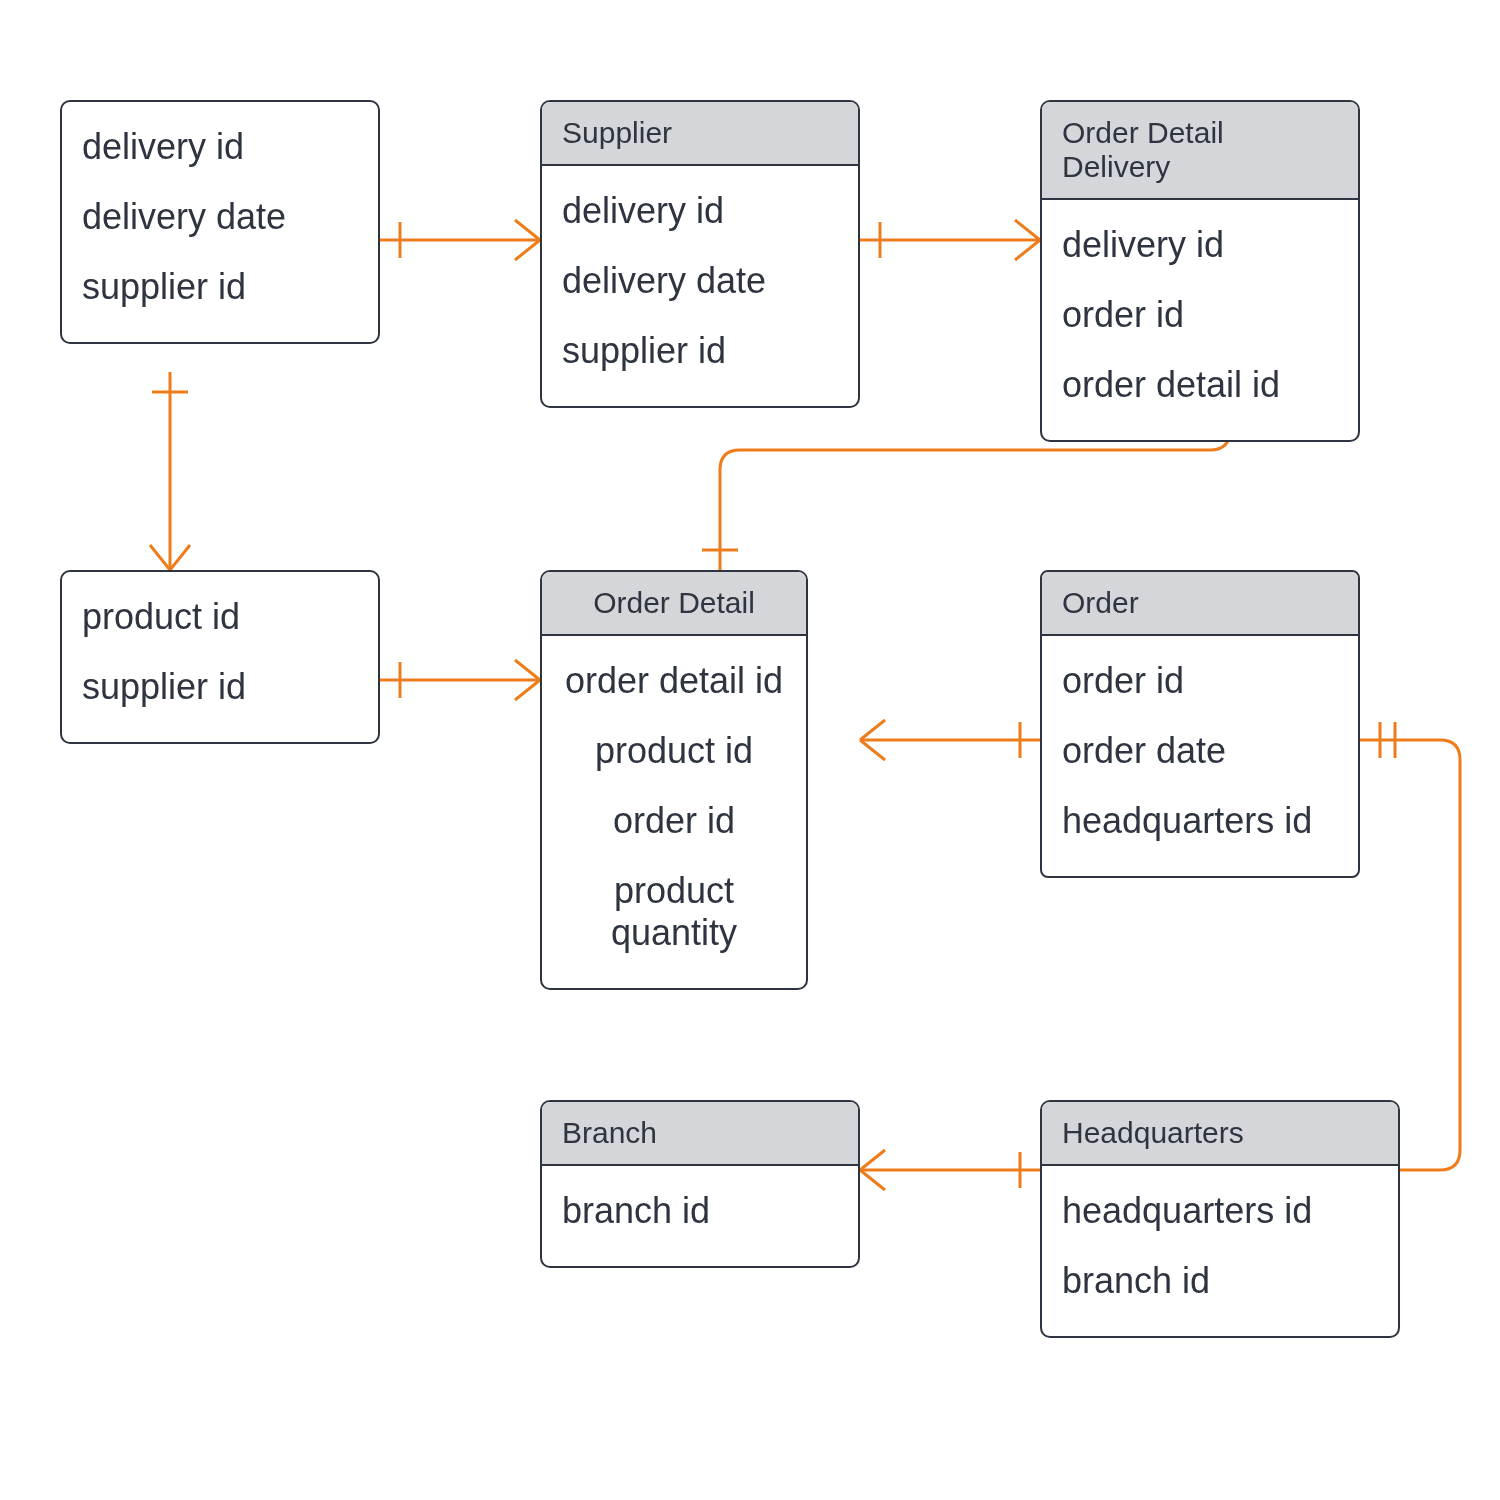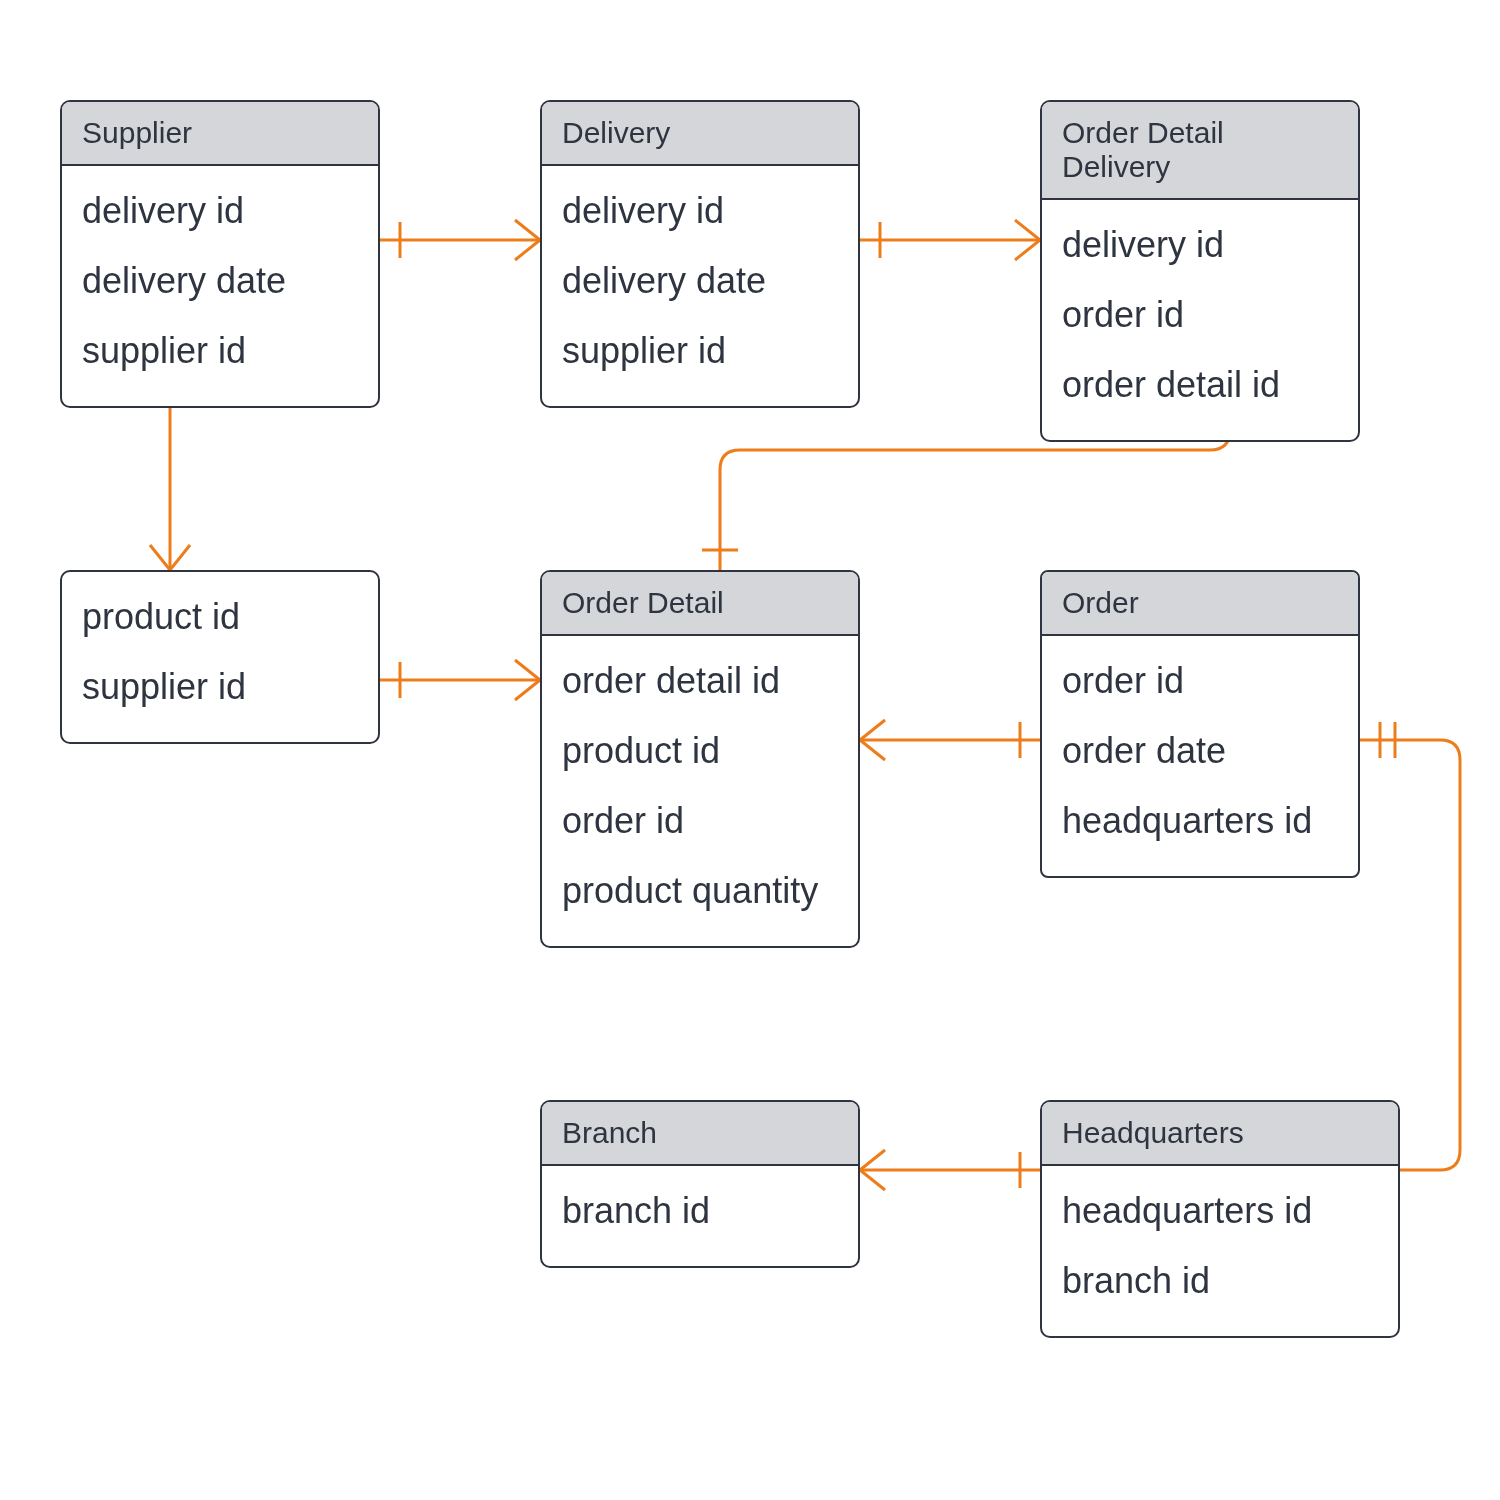--- a/index.html
+++ b/index.html
@@ -102,30 +102,29 @@
       <line x1="860" y1="1170" x2="1040" y2="1170"></line>
 
       <line x1="860" y1="1170" x2="885" y2="1150"></line>
       <line x1="860" y1="1170" x2="885" y2="1190"></line>
 
       <line x1="1020" y1="1152" x2="1020" y2="1188"></line>
     </g>
   </svg>
 
   <div class="entity" style="left:60px; top:100px; width:320px;">
-    <div class="title">Supplier</div>
     <div class="attrs">
       <div class="attr">delivery id</div>
       <div class="attr">delivery date</div>
       <div class="attr">supplier id</div>
     </div>
   </div>
 
   <div class="entity" style="left:540px; top:100px; width:320px;">
-    <div class="title">Delivery</div>
+    <div class="title">Supplier</div>
     <div class="attrs">
       <div class="attr">delivery id</div>
       <div class="attr">delivery date</div>
       <div class="attr">supplier id</div>
     </div>
   </div>
 
   <div class="entity" style="left:1040px; top:100px; width:320px;">
     <div class="title">Order Detail Delivery</div>
     <div class="attrs">
@@ -135,21 +134,21 @@
     </div>
   </div>
 
   <div class="entity" style="left:60px; top:570px; width:320px;">
     <div class="attrs">
       <div class="attr">product id</div>
       <div class="attr">supplier id</div>
     </div>
   </div>
 
-  <div class="entity" style="left:540px; top:570px; width:320px;">
+  <div class="entity" style="left:540px; top:570px; width:268px;text-align:center;">
     <div class="title">Order Detail</div>
     <div class="attrs">
       <div class="attr">order detail id</div>
       <div class="attr">product id</div>
       <div class="attr">order id</div>
       <div class="attr">product quantity</div>
     </div>
   </div>
 
   <div class="entity" style="left:1040px; top:570px; width:320px;border-radius:8px;">

